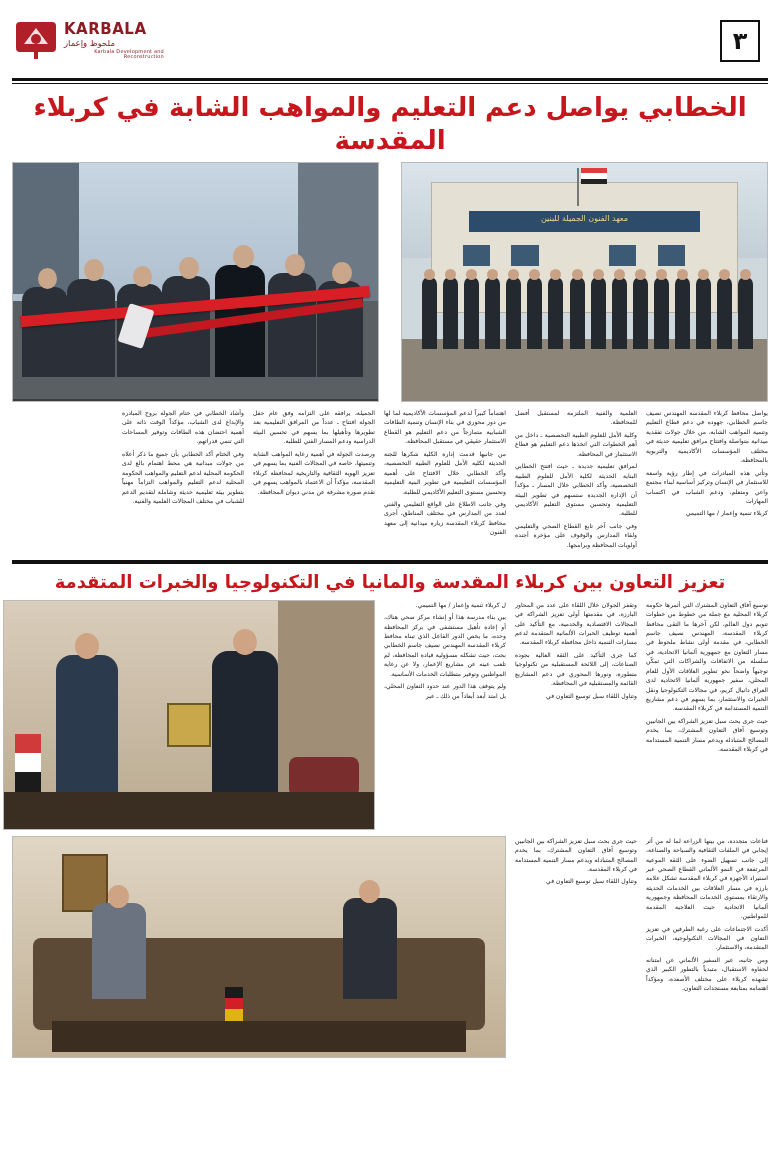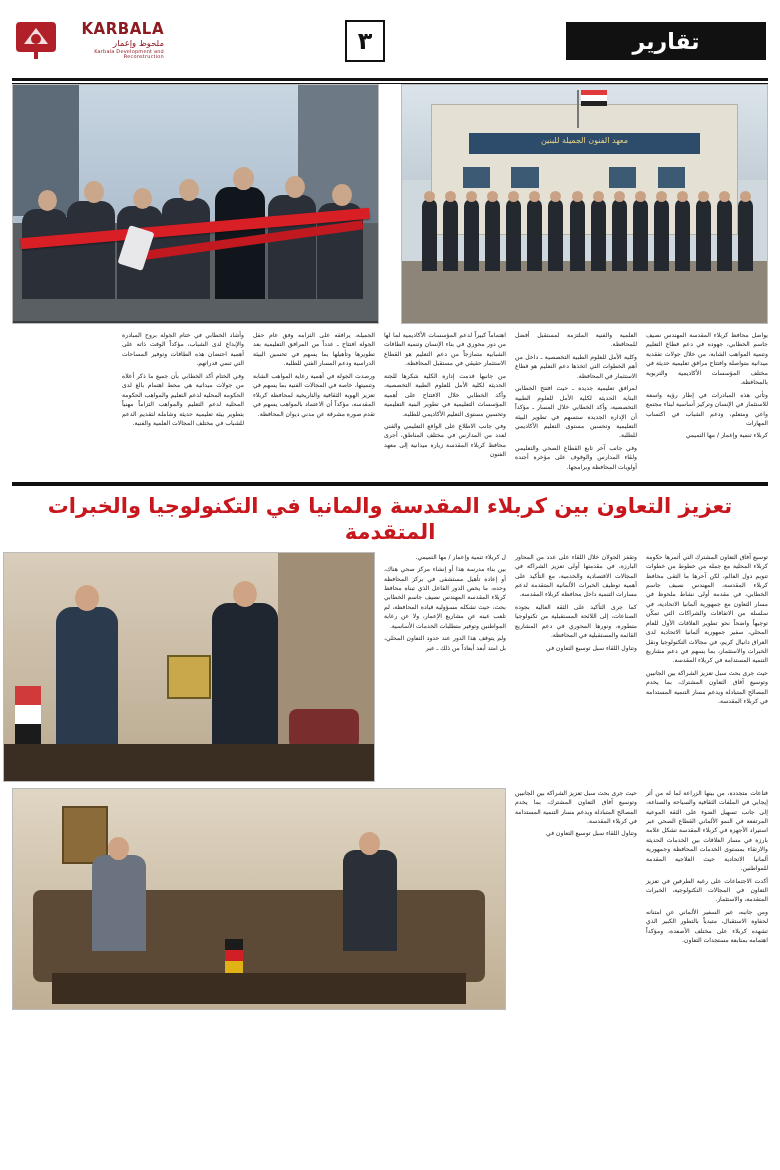--- a/index.html
+++ b/index.html
@@ -31,21 +31,21 @@
     display: flex;
     align-items: center;
     gap: 6px;
     width: 150px;
   }
   .logo-mark {
     width: 46px; height: 44px;
     display: flex; align-items: center; justify-content: center;
   }
   .logo-text {
-    display: flex; flex-direction: column; align-items: flex-start;
+    display: flex; flex-direction: column; align-items: flex-end;
     line-height: 1.05;
   }
   .logo-text .en {
     font-family: "DejaVu Sans", sans-serif;
     font-weight: bold;
     font-size: 15px;
     letter-spacing: .5px;
     color: #8e1a22;
   }
   .logo-text .ar {
@@ -105,21 +105,21 @@
   .headline {
     text-align: center;
     color: #c8161d;
     font-weight: bold;
     font-size: 26px;
     padding: 7px 12px 6px 12px;
     letter-spacing: 0;
     line-height: 1.25;
     direction: rtl;
   }
-  .headline.second { font-size: 21px; }
+  .headline.second { font-size: 18px; }
 
   
   .article {
     padding: 0 12px;
     direction: rtl;
   }
   .photo-row {
     display: flex;
     gap: 22px;
     margin-bottom: 6px;
@@ -230,21 +230,20 @@
 
   .botcols { display:flex; gap:9px; padding: 6px 12px 0 12px; direction: rtl; }
 </style>
 </head>
 <body>
 
 <div class="page">
 
   <div class="masthead">
 
-    <div class="section-tag">تقارير</div>
 
 
     <div class="page-number-box">٣</div>
 
     <div class="logo-block">
       <div class="logo-text">
         <span class="en">KARBALA</span>
         <span class="ar">ملحوظ وإعمار</span>
         <span class="sub">Karbala Development and Reconstruction</span>
       </div>
@@ -255,20 +254,21 @@
           <circle cx="22" cy="19" r="5" fill="#b11f28"></circle>
           <rect x="20" y="30" width="4" height="9" fill="#b11f28"></rect>
         </svg>
       </div>
     </div>
   </div>
 
   <div class="rule-thick"></div>
   <div class="rule-thin"></div>
 
+  <div class="headline">الخطابي يواصل دعم التعليم والمواهب الشابة في كربلاء المقدسة</div>
 
   <div class="article">
     <div class="photo-row">
 
       <div class="photo p2">
         <div class="skyb"></div>
         <div class="bld">
           <div class="band">
               <span>معهد الفنون الجميلة للبنين</span>
             </div>

